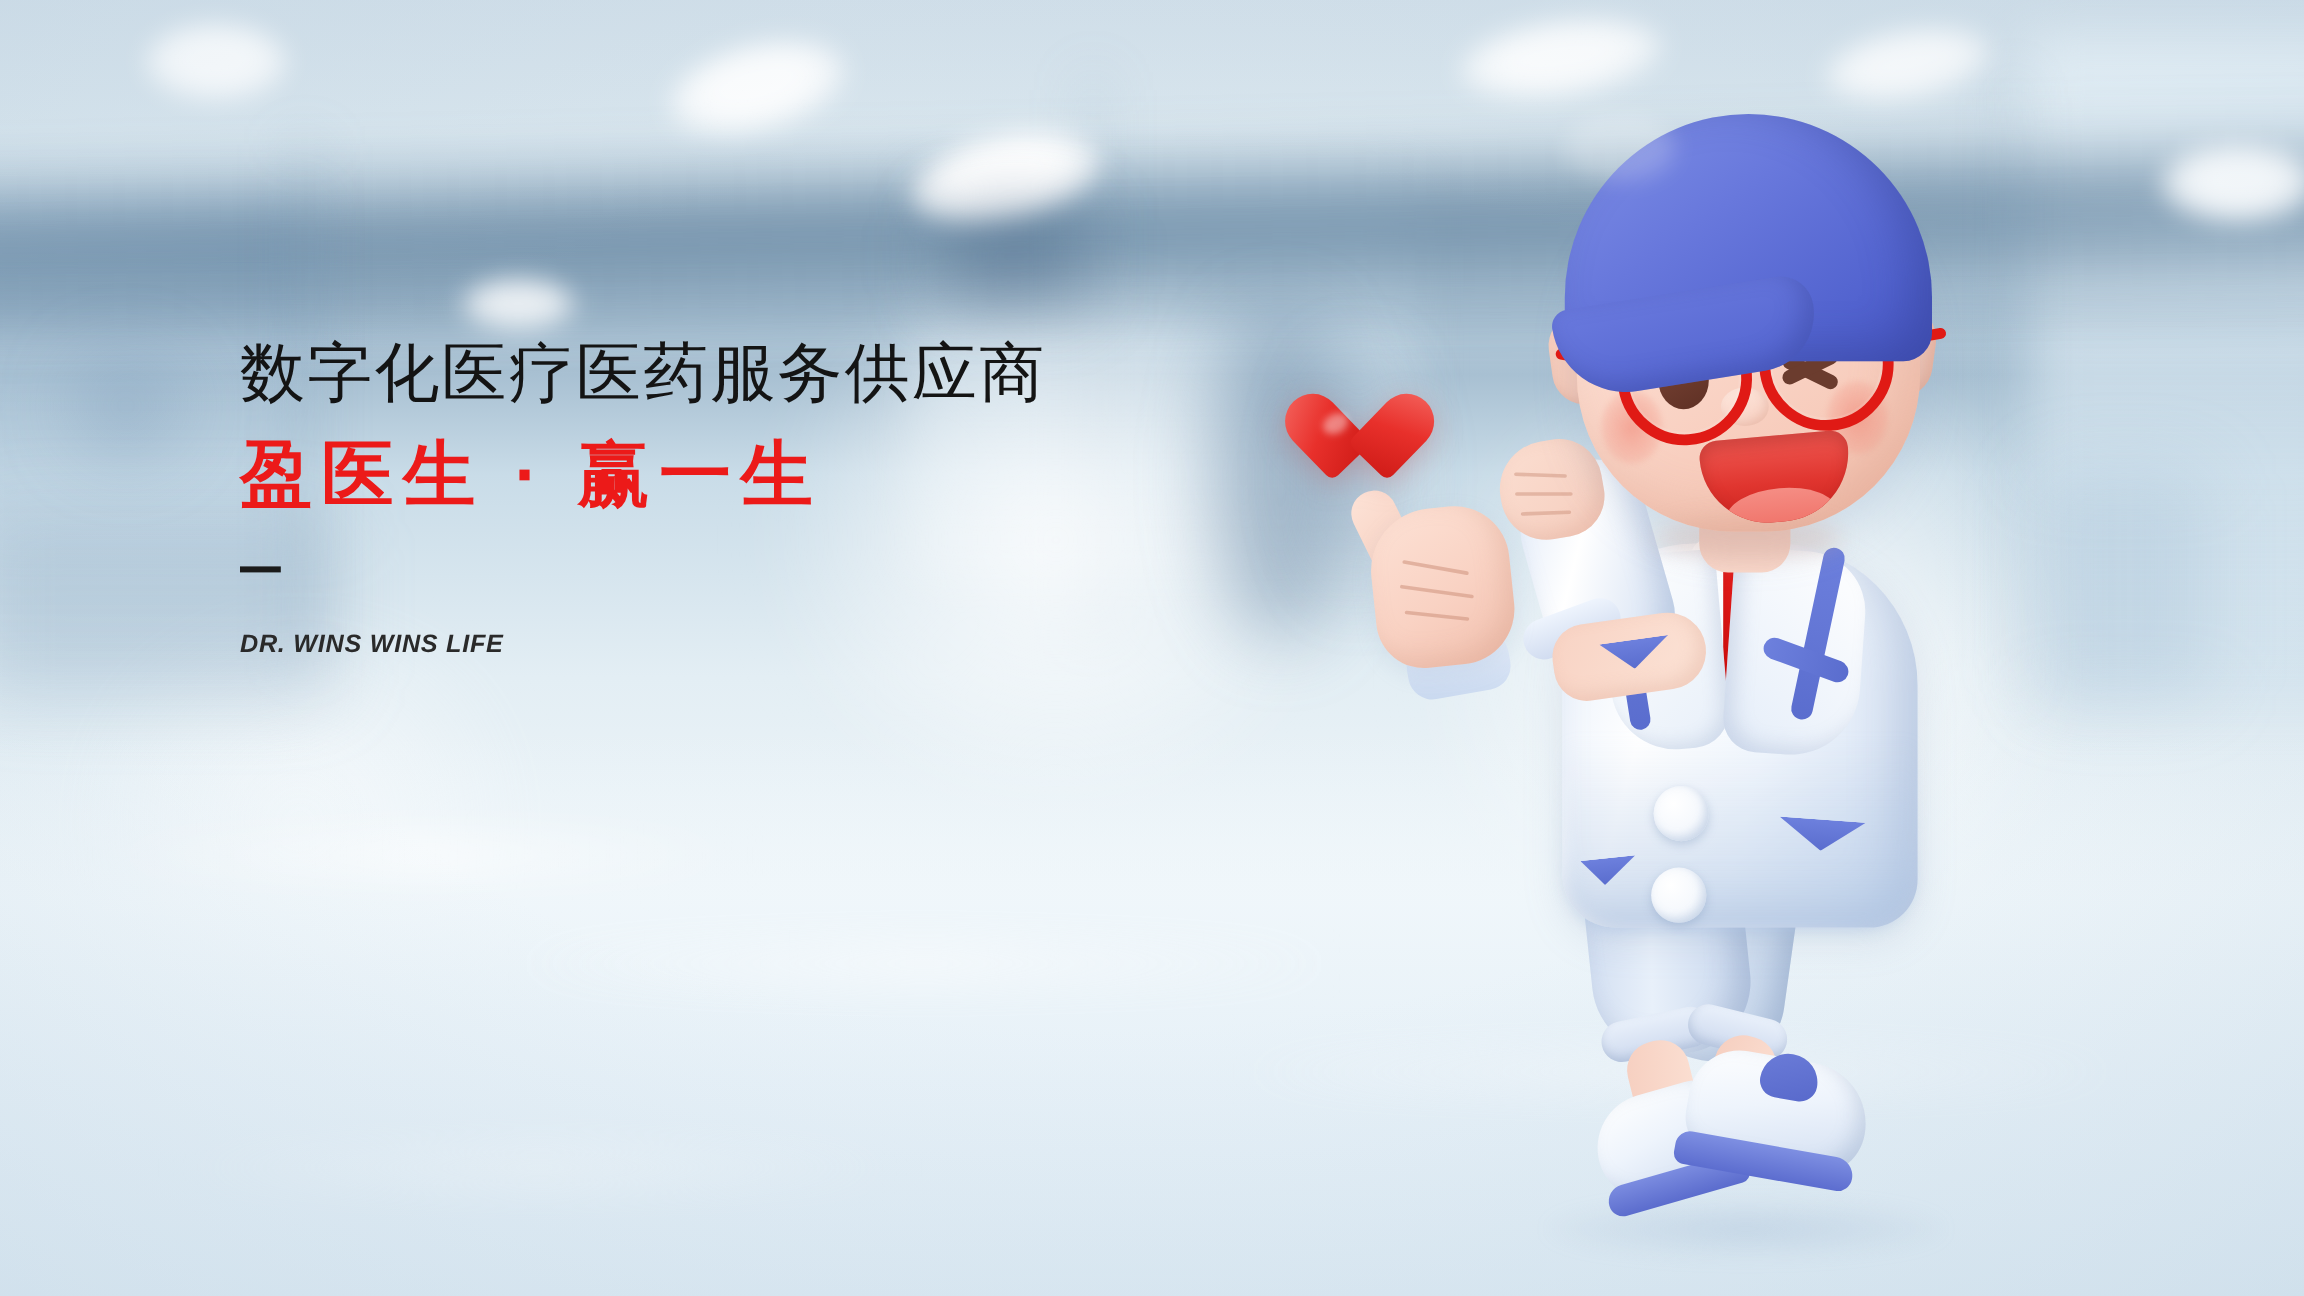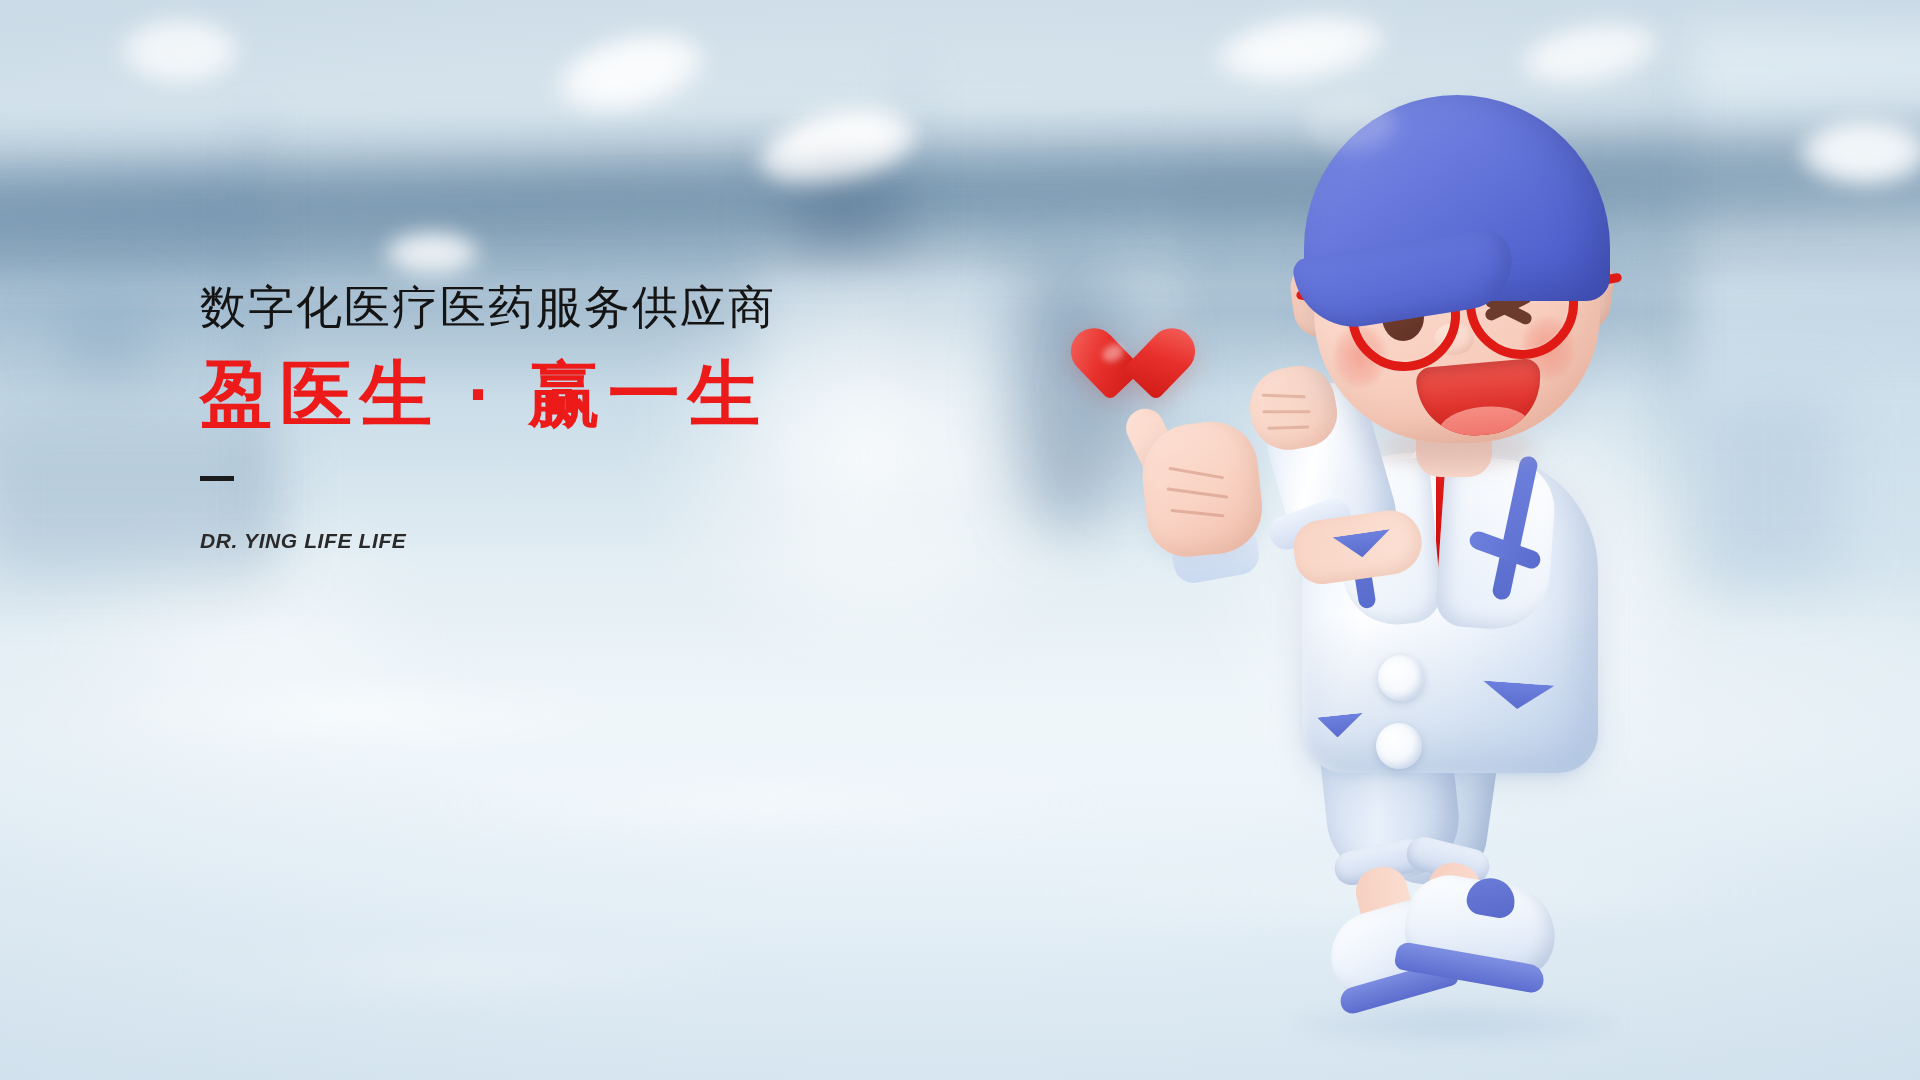--- a/index.html
+++ b/index.html
@@ -54,27 +54,27 @@
     background:linear-gradient(90deg,rgba(255,255,255,0),rgba(255,255,255,.85),rgba(255,255,255,0));
   }
   .vign{
     position:absolute;inset:0;
     background:radial-gradient(ellipse 78% 72% at 48% 46%,rgba(255,255,255,0) 46%,rgba(176,200,218,.30) 100%);
   }
 
   
   .copy{position:absolute;left:200px;top:284px;width:820px;}
   .headline{
-    font-size:46px;line-height:1;letter-spacing:2px;color:#141414;
+    font-size:54px;line-height:1;letter-spacing:2px;color:#141414;
     font-weight:400;white-space:nowrap;
     font-family:"Liberation Sans","DejaVu Sans",sans-serif;
   }
   .slogan{
     margin-top:28px;
-    font-size:72px;line-height:1;letter-spacing:8px;
+    font-size:60px;line-height:1;letter-spacing:8px;
     color:#ec1a19;font-weight:700;white-space:nowrap;
     font-family:"Liberation Sans","DejaVu Sans",sans-serif;
   }
   .rule{margin-top:46px;width:34px;height:5px;background:#1b1b1b;}
   .en{
     margin-top:42px;
     font-size:21px;line-height:36px;letter-spacing:.6px;
     font-style:italic;font-weight:700;color:#2a2a2a;
   }
   .en div{white-space:nowrap;}
@@ -459,21 +459,21 @@
     <div class="floorstreak" style="left:140px;top:960px;width:620px;opacity:.5;"></div>
 
     <div class="vign"></div>
   </div>
 
   <div class="copy">
     <div class="headline">数字化医疗医药服务供应商</div>
     <div class="slogan">盈医生 · 赢一生</div>
     <div class="rule"></div>
     <div class="en">
-      <div>DR. YING LIFE LIFE</div>
+      <div>DR. WINS WINS LIFE</div>
     </div>
   </div>
 
   <div class="mascot">
 
     <div class="m ground"></div>
 
     <div class="m pant-back"></div>
     <div class="m pant-front"></div>
     <div class="m cuff cuff-a"></div>

